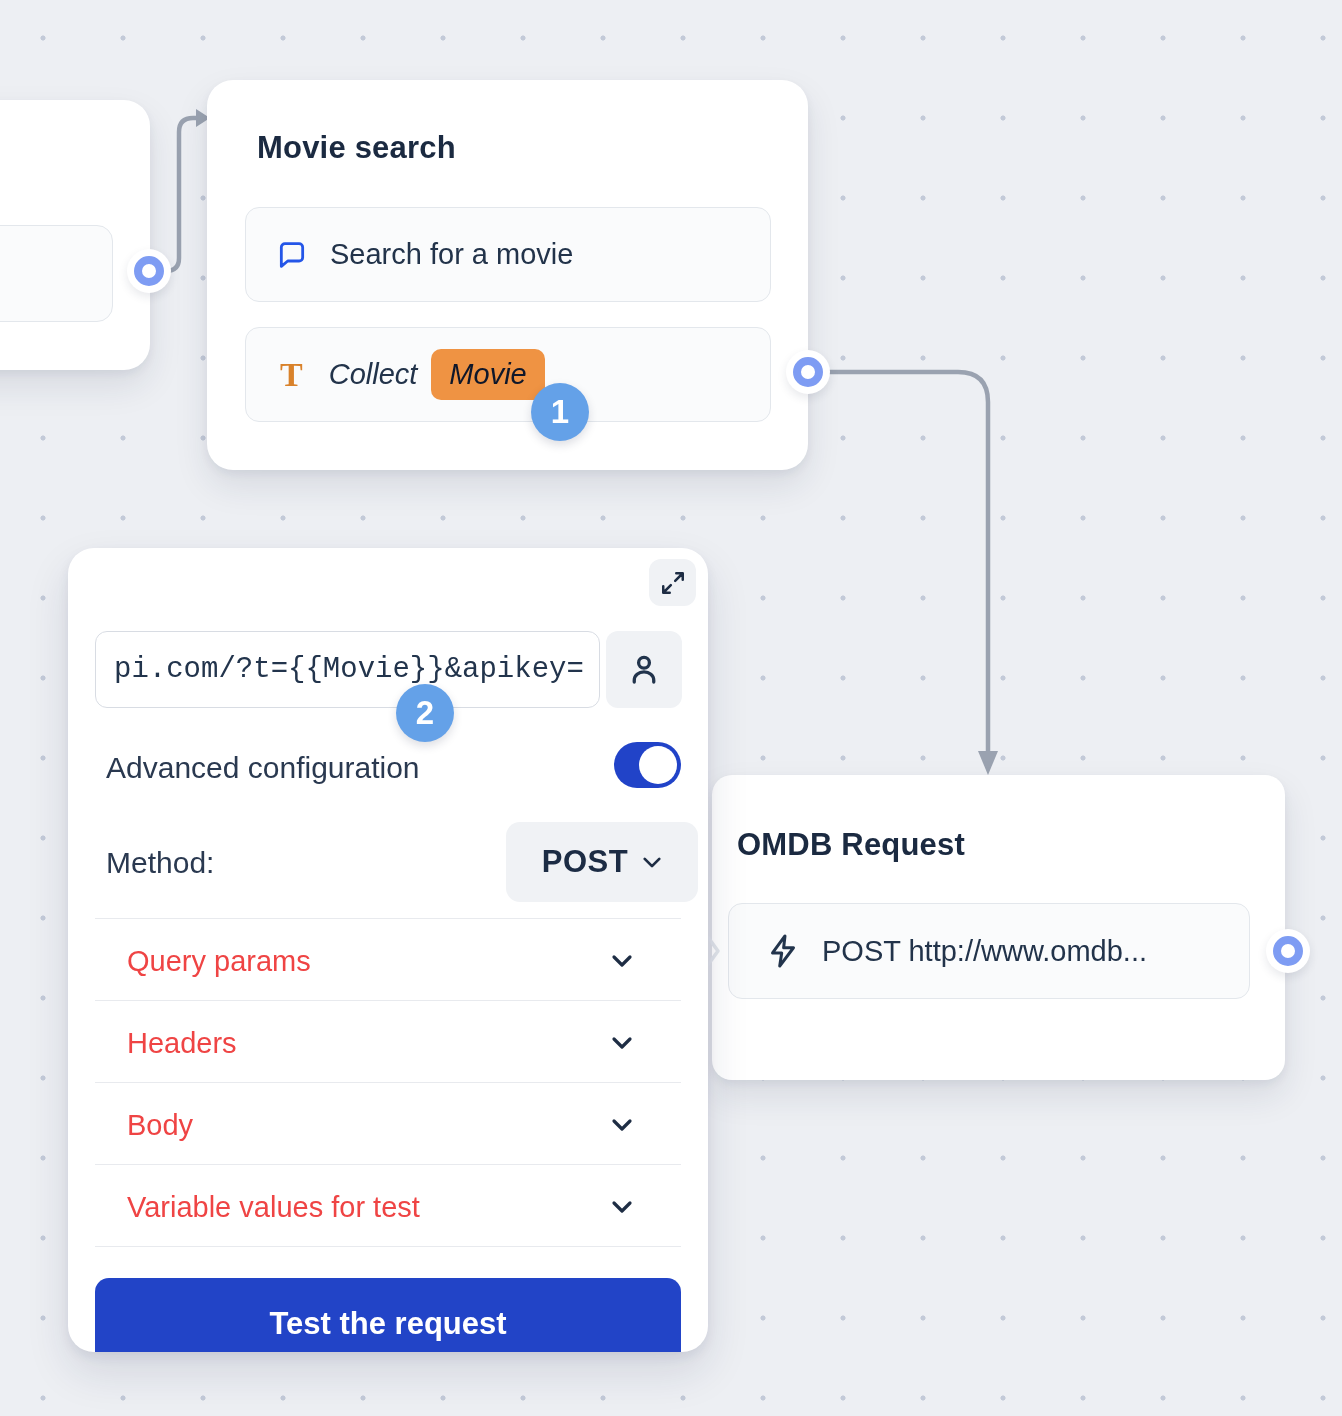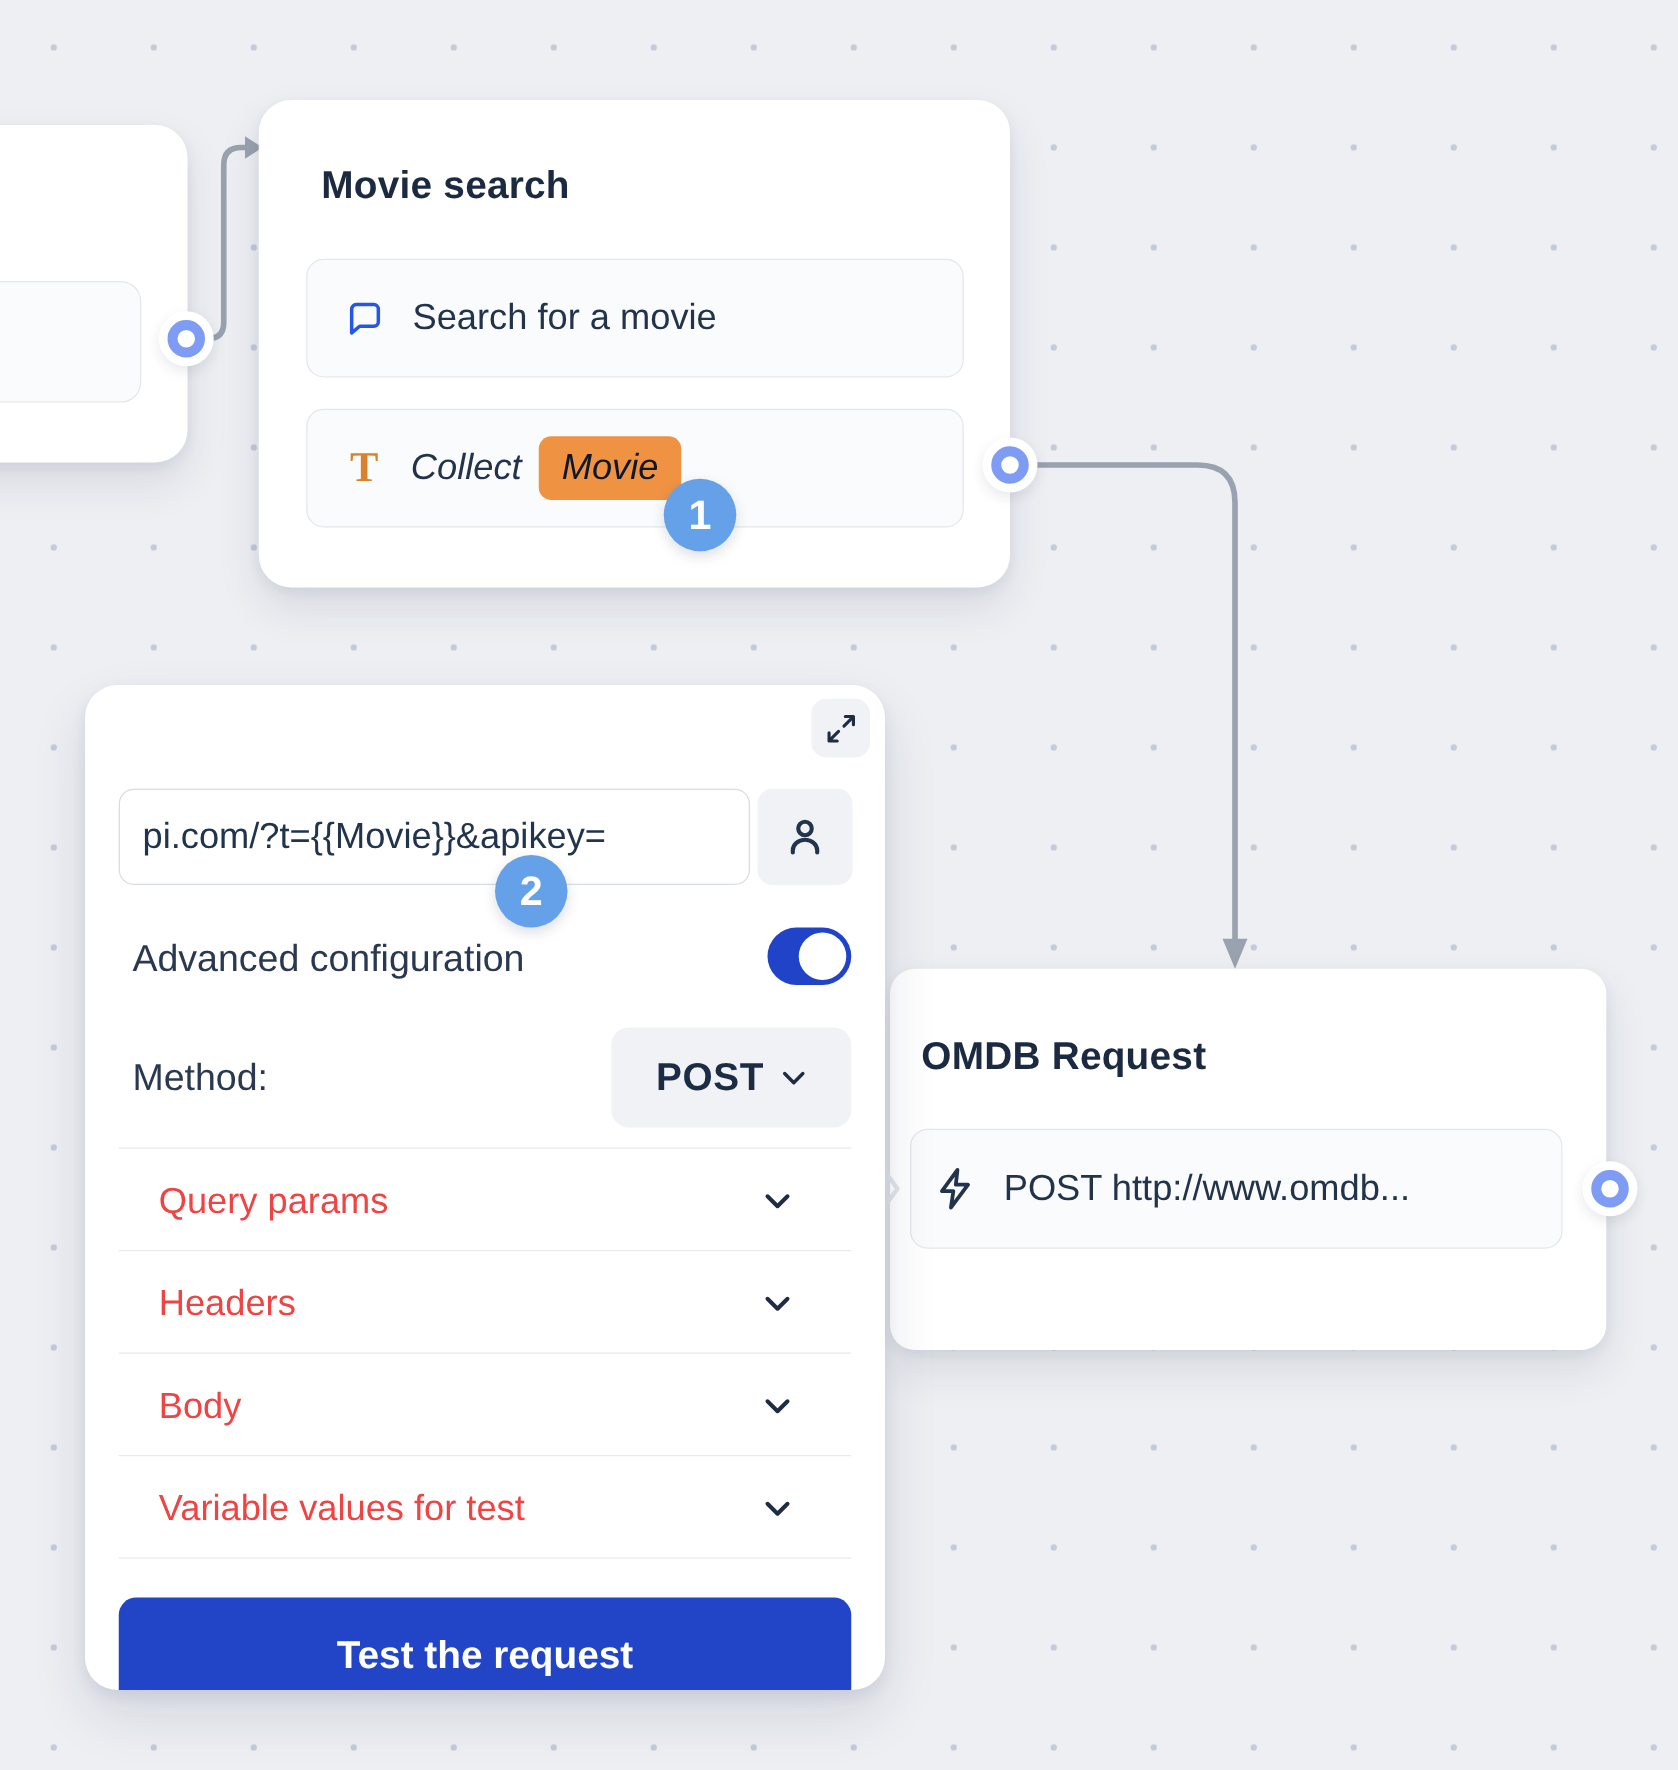--- a/index.html
+++ b/index.html
@@ -35,21 +35,21 @@
     color:#fff;font-size:33px;font-weight:700;display:flex;align-items:center;justify-content:center;
     box-shadow:0 4px 10px rgba(25,35,70,.15);
   }
   .icon-btn{
     position:absolute;background:#f0f2f5;border-radius:12px;border:none;
     display:flex;align-items:center;justify-content:center;cursor:pointer;
   }
   .url-input{
     position:absolute;left:95px;top:631px;width:505px;height:77px;box-sizing:border-box;
     border:1.5px solid #d8dce3;border-radius:12px;background:#fff;
-    font-family:Liberation Sans, sans-serif;font-size:29px;color:#22344c;
+    font-family:Liberation Mono, monospace;font-size:29px;color:#22344c;
     padding:0 14px 0 18px;outline:none;text-overflow:clip;
   }
   .panel-label{font-size:30px;color:#2a3950;margin-left:11px;}
   .toggle{
     position:absolute;left:614px;top:742px;width:67px;height:46px;border-radius:23px;
     background:#2143c8;cursor:pointer;
   }
   .toggle-knob{
     position:absolute;right:4px;top:4px;width:38px;height:38px;border-radius:50%;background:#fff;
   }
@@ -115,21 +115,21 @@
     </span>
   </div>
 </div>
 <div class="step-badge" style="left:531px;top:383px;">1</div>
 <div class="port" style="left:786px;top:350px;">
   <div class="port-inner"></div>
 </div>
 
 <div class="card" style="left:712px;top:775px;width:573px;height:305px;border-radius:20px;">
   <div class="node-title" style="position:absolute;left:25px;top:52px;">OMDB Request</div>
-  <div class="node-row" style="left:16px;top:128px;width:522px;height:96px;padding-left:20px;gap:24px;">
+  <div class="node-row" style="left:16px;top:128px;width:522px;height:96px;padding-left:39px;gap:24px;">
     <span style="display:flex;">
       <svg width="30" height="34" viewBox="0 0 22 26" fill="none" stroke="#22344c" stroke-width="2.3" stroke-linejoin="round">
         <path d="M12.5 1.5 L3 14.5 H10 L8.5 24.5 L19 10.5 H11.5 Z"></path>
       </svg>
     </span>
     <span class="node-row-label">POST http://www.omdb...</span>
   </div>
 </div>
 <svg class="conn-svg" width="40" height="60" style="left:694px;top:921px;">
   <path d="M 8 8 L 24 30 L 8 52" fill="none" stroke="#e0e4ea" stroke-width="3.5" stroke-linecap="round" stroke-linejoin="round"></path>
@@ -158,21 +158,21 @@
       </svg>
     </span>
   </button>
 
   <div class="panel-label" style="position:absolute;left:27px;top:203px;">Advanced configuration</div>
   <div class="toggle" style="left:546px;top:194px;">
     <div class="toggle-knob"></div>
   </div>
 
   <div class="panel-label" style="position:absolute;left:27px;top:298px;">Method:</div>
-  <div class="method-select" style="left:421px;top:274px;">
+  <div class="method-select" style="left:438px;top:274px;">
     <span class="method-value">POST</span>
     <span style="display:flex;">
       <svg width="20" height="13" viewBox="0 0 22 14" fill="none" stroke="#1e2d44" stroke-width="3" stroke-linecap="round" stroke-linejoin="round">
         <path d="M3 3 L11 11 L19 3"></path>
       </svg>
     </span>
   </div>
 
   <div class="divider" style="left:27px;top:370px;"></div>
 

